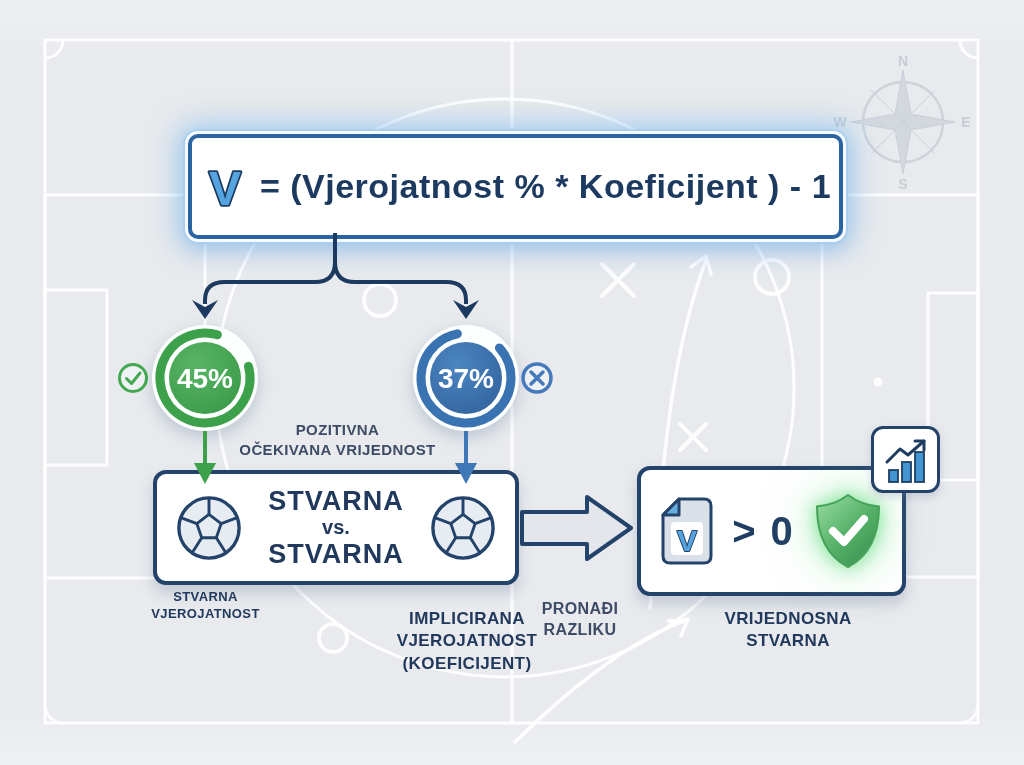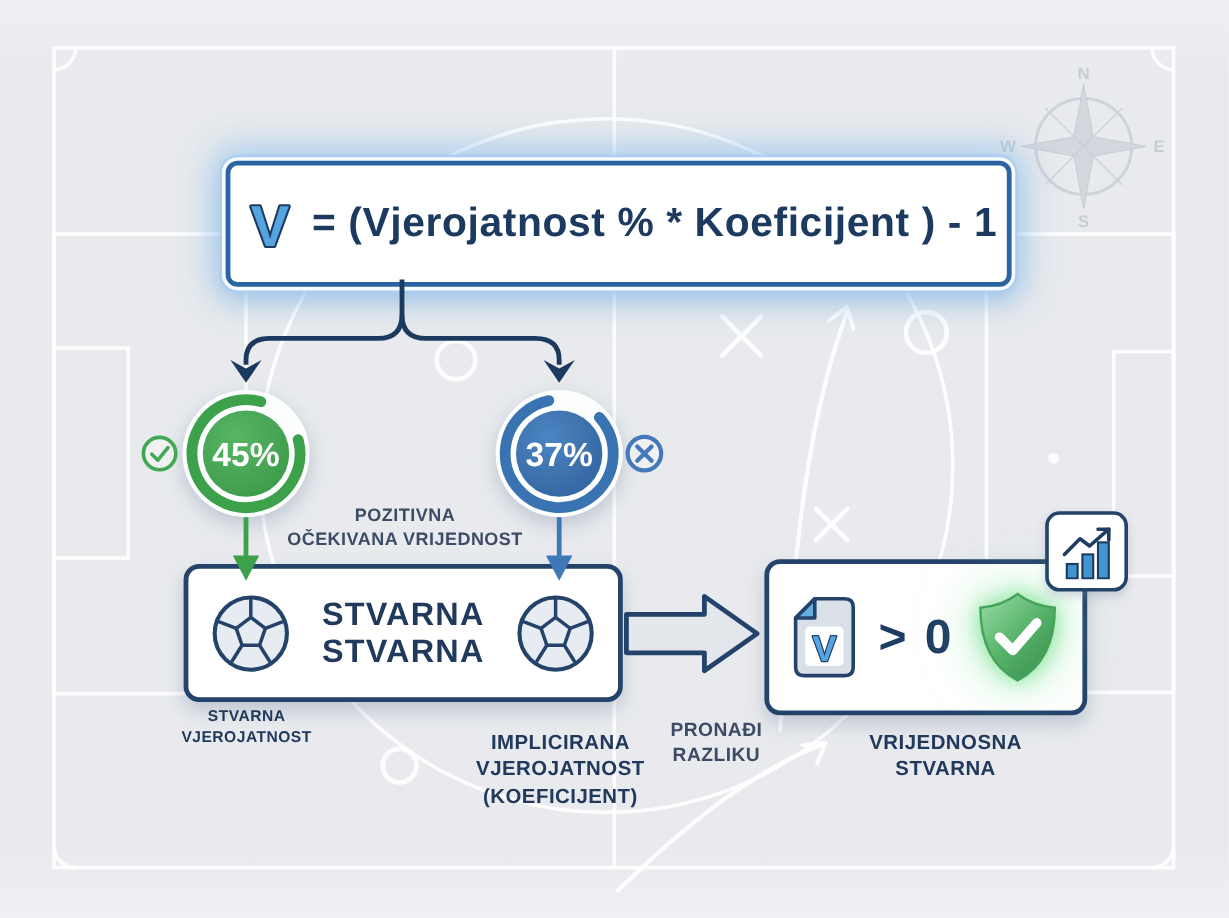--- a/index.html
+++ b/index.html
@@ -139,20 +139,21 @@
 OČEKIVANA VRIJEDNOST</div>
 
   <div class="frame-box match-box">
     <svg width="68" height="68" viewBox="0 0 70 70">
       <circle cx="35" cy="35" r="31" fill="#e7ecf2" stroke="#24436b" stroke-width="3.5"></circle>
       <path d="M35,21 L47.5,30.5 L42.5,45 L27.5,45 L22.5,30.5 Z" fill="none" stroke="#24436b" stroke-width="3" stroke-linejoin="round"></path>
       <path d="M35,21 L35,5 M47.5,30.5 L62,25 M42.5,45 L51,58.5 M27.5,45 L19,58.5 M22.5,30.5 L8,25" stroke="#24436b" stroke-width="3" stroke-linecap="round"></path>
     </svg>
     <div class="match-text">
       <div class="match-home">STVARNA</div>
+      <div class="match-vs">vs.</div>
       <div class="match-away">STVARNA</div>
     </div>
     <svg width="68" height="68" viewBox="0 0 70 70">
       <circle cx="35" cy="35" r="31" fill="#e7ecf2" stroke="#24436b" stroke-width="3.5"></circle>
       <path d="M35,21 L47.5,30.5 L42.5,45 L27.5,45 L22.5,30.5 Z" fill="none" stroke="#24436b" stroke-width="3" stroke-linejoin="round"></path>
       <path d="M35,21 L35,5 M47.5,30.5 L62,25 M42.5,45 L51,58.5 M27.5,45 L19,58.5 M22.5,30.5 L8,25" stroke="#24436b" stroke-width="3" stroke-linecap="round"></path>
     </svg>
   </div>
 
   <div class="frame-box result-box">
@@ -202,18 +203,18 @@
       <path d="M455,463 H477 L466,484 Z" fill="#3f78b8"></path>
     </g>
     <polygon points="522,512 587,512 587,497 631,528 587,559 587,544 522,544" fill="#e3e7ec" stroke="#24436b" stroke-width="4" stroke-linejoin="round"></polygon>
   </svg>
 
   <div class="label" style="left:103px;top:588px;width:205px;font-size:13px">STVARNA
 VJEROJATNOST</div>
   <div class="label" style="left:362px;top:608px;width:210px;font-size:17px">IMPLICIRANA
 VJEROJATNOST
 (KOEFICIJENT)</div>
-  <div class="label soft" style="left:541px;top:598px;width:112px;font-size:16px">PRONAĐI
+  <div class="label soft" style="left:524px;top:598px;width:112px;font-size:16px">PRONAĐI
 RAZLIKU</div>
   <div class="label" style="left:688px;top:608px;width:200px;font-size:17px">VRIJEDNOSNA
 STVARNA</div>
 
 </div>
 
 </body></html>

